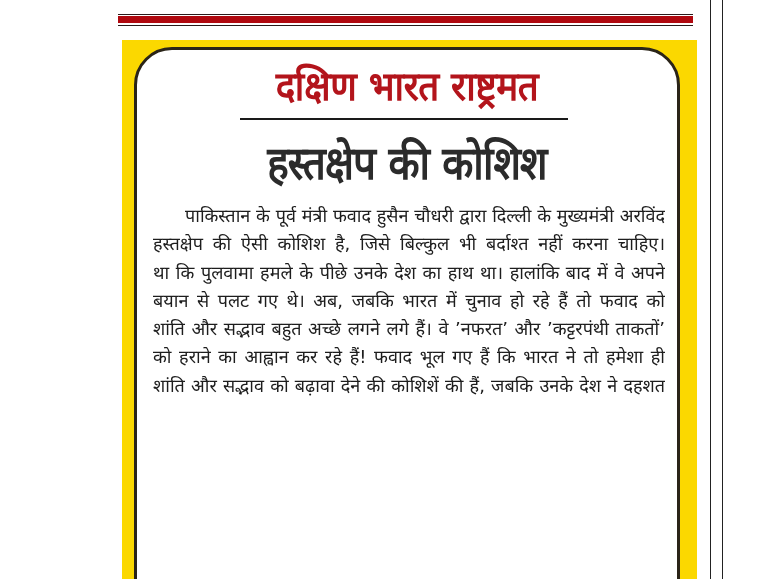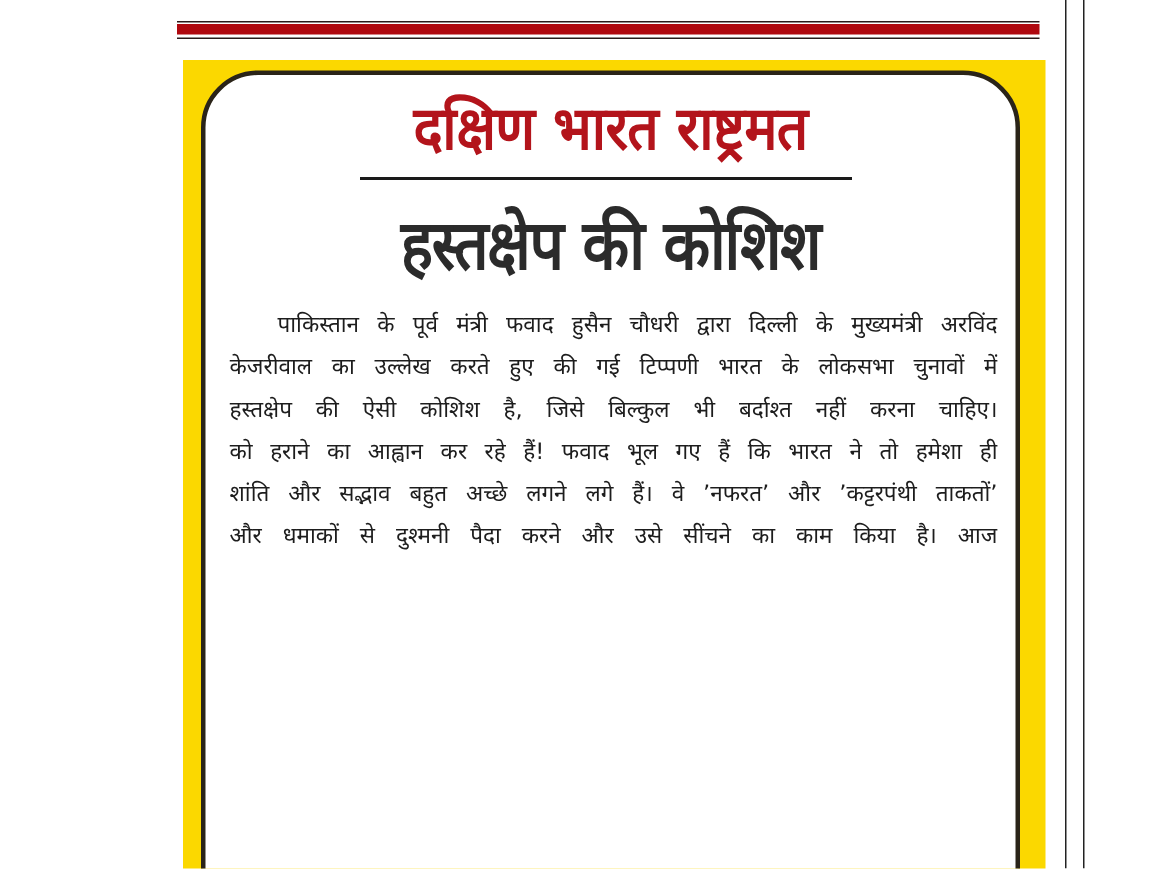--- a/index.html
+++ b/index.html
@@ -96,21 +96,21 @@
       letter-spacing: -1px;
       transform: scaleX(0.88);
     }
     .body-text {
       position: absolute;
       left: 16px;
       width: 512px;
       top: 152px;
       color: #1d1d1d;
       font-family: "DejaVu Sans", sans-serif;
-      font-size: 15px;
+      font-size: 18px;
       line-height: 28.3px;
     }
     .body-line {
       display: block;
       white-space: nowrap;
       text-align: justify;
       text-align-last: justify;
       overflow: hidden;
     }
     .body-line.first {
@@ -129,19 +129,20 @@
 
 <div class="yellow-box"></div>
 
 <div class="card">
   <div class="masthead">दक्षिण भारत राष्ट्रमत</div>
   <div class="masthead-rule"></div>
   <div class="headline">हस्तक्षेप की कोशिश</div>
 
   <div class="body-text">
     <span class="body-line first">पाकिस्तान के पूर्व मंत्री फवाद हुसैन चौधरी द्वारा दिल्ली के मुख्यमंत्री अरविंद</span>
-    <span class="body-line">केजरीवाल का उल्लेख करते हुए की गई टिप्पणी भारत के लोकसभा चुनावों में</span>
     <span class="body-line">हस्तक्षेप की ऐसी कोशिश है, जिसे बिल्कुल भी बर्दाश्त नहीं करना चाहिए।</span>
+    <span class="body-line">था कि पुलवामा हमले के पीछे उनके देश का हाथ था। हालांकि बाद में वे अपने</span>
+    <span class="body-line">बयान से पलट गए थे। अब, जबकि भारत में चुनाव हो रहे हैं तो फवाद को</span>
+    <span class="body-line">शांति और सद्भाव बहुत अच्छे लगने लगे हैं। वे ’नफरत’ और ’कट्टरपंथी ताकतों’</span>
     <span class="body-line">को हराने का आह्वान कर रहे हैं! फवाद भूल गए हैं कि भारत ने तो हमेशा ही</span>
-    <span class="body-line">शांति और सद्भाव बहुत अच्छे लगने लगे हैं। वे ’नफरत’ और ’कट्टरपंथी ताकतों’</span>
-    <span class="body-line">और धमाकों से दुश्मनी पैदा करने और उसे सींचने का काम किया है। आज</span>
+    <span class="body-line">शांति और सद्भाव को बढ़ावा देने की कोशिशें की हैं, जबकि उनके देश ने दहशत</span>
   </div>
 </div>
 
 </body></html>

